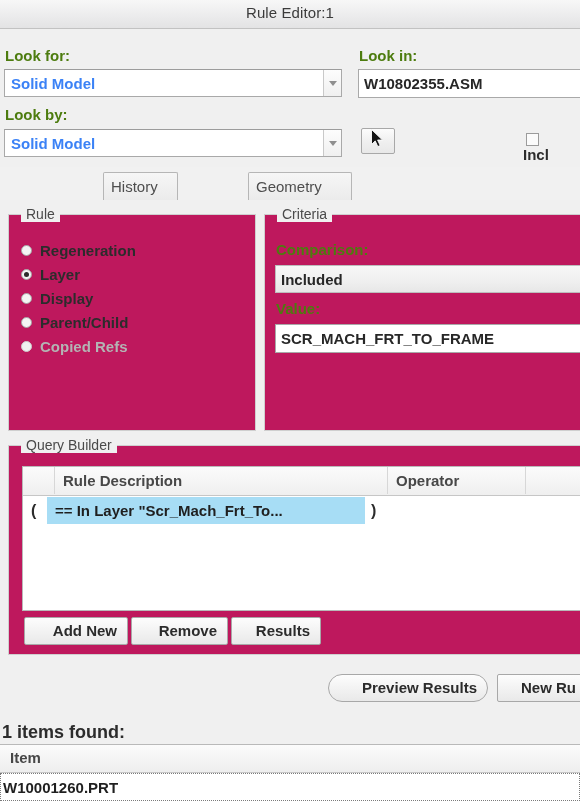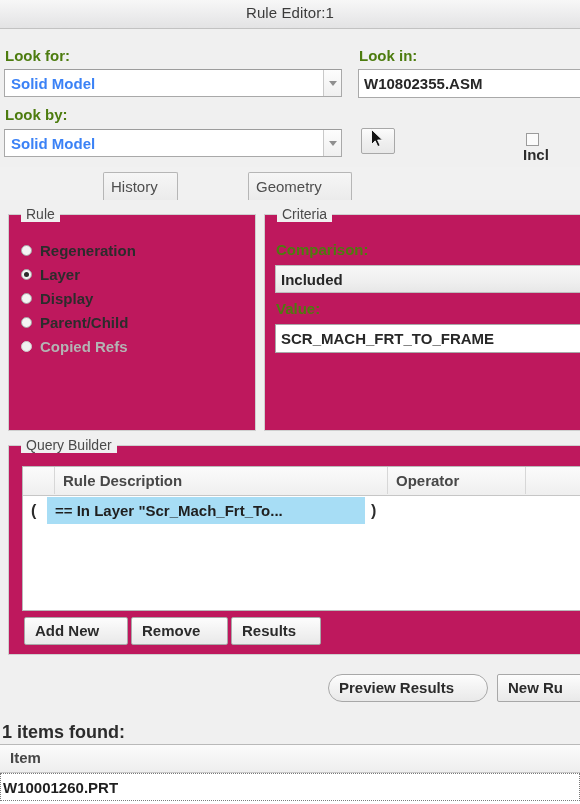--- a/index.html
+++ b/index.html
@@ -292,21 +292,21 @@
   
   .btn {
     position: absolute;
     box-sizing: border-box;
     height: 28px;
     line-height: 26px;
     padding: 0 10px;
     font-size: 15px;
     font-weight: bold;
     color: #2b2b2b;
-    text-align: left;
+    text-align: right;
     background: linear-gradient(to bottom, #fdfdfd 0%, #f3f3f3 48%, #e9e9e9 100%);
     border: 1px solid #a8a8a8;
     border-radius: 2px;
     white-space: nowrap;
   }
 
   
   .results-label {
     position: absolute;
     font-size: 18px;

